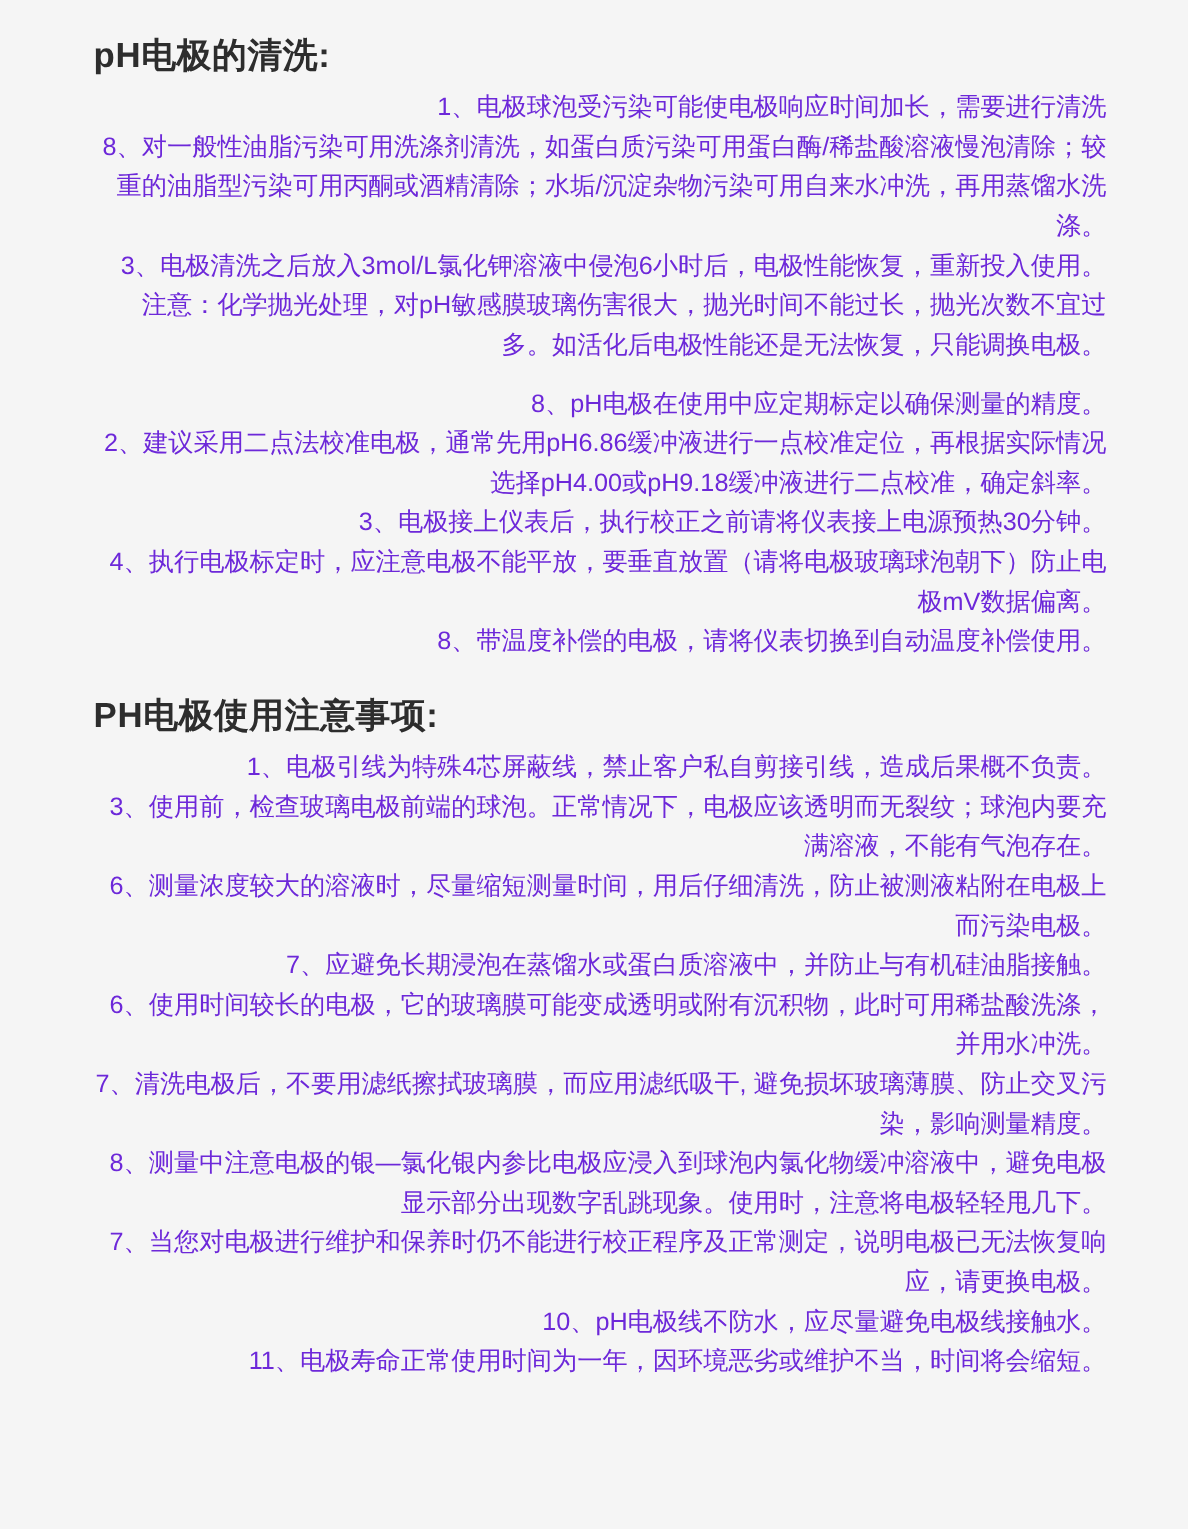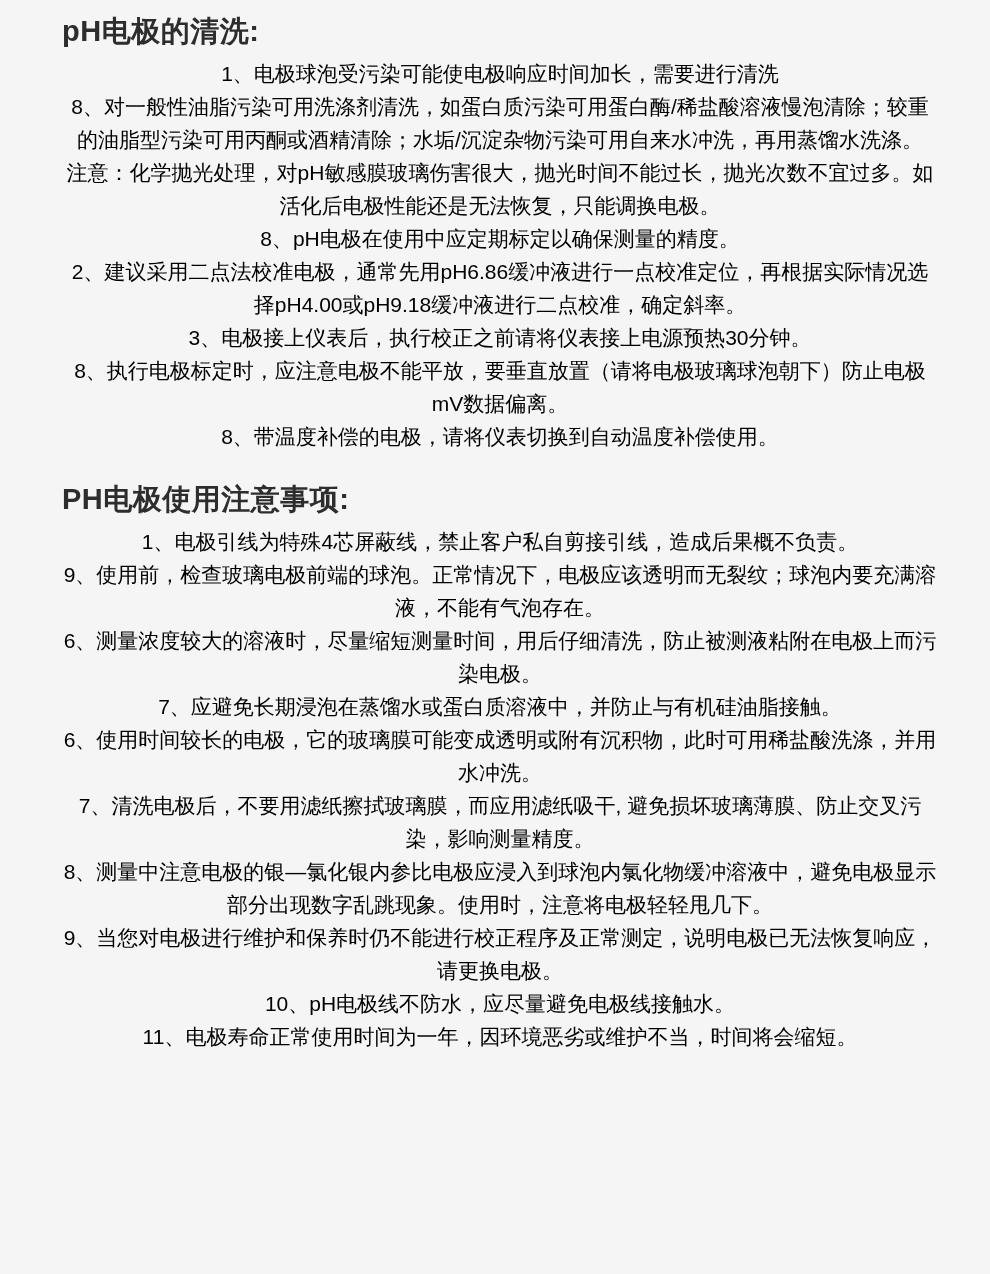--- a/index.html
+++ b/index.html
@@ -17,68 +17,69 @@
     overflow: hidden;
     font-family: "Liberation Sans", "DejaVu Sans", sans-serif;
   }
   .doc {
     box-sizing: border-box;
     width: 990px;
     height: 1274px;
     padding: 10px 52px 0 62px;
     color: #333333;
   }
-  .section { margin: 0; }
+  .section { margin: 16px; }
   .section-heading {
     font-size: 29px;
     line-height: 42px;
     font-weight: 700;
     color: #2d2d2d;
     margin: 25px 0 5px 0;
     letter-spacing: 0.5px;
   }
   .section:first-child .section-heading { margin-top: 0; }
   .item {
     font-size: 21px;
     line-height: 33px;
     font-weight: 400;
-    color: #000000;
+    color: #6d28d9;
     margin: 0;
-    text-align: center;
+    text-align: right;
   }
 </style>
 </head>
 <body>
 
 <div class="page">
   <div class="doc">
 
     <div class="section">
       <h2 class="section-heading">pH电极的清洗:</h2>
       <p class="item">1、电极球泡受污染可能使电极响应时间加长，需要进行清洗</p>
       <p class="item">8、对一般性油脂污染可用洗涤剂清洗，如蛋白质污染可用蛋白酶/稀盐酸溶液慢泡清除；较重的油脂型污染可用丙酮或酒精清除；水垢/沉淀杂物污染可用自来水冲洗，再用蒸馏水洗涤。</p>
+      <p class="item">3、电极清洗之后放入3mol/L氯化钾溶液中侵泡6小时后，电极性能恢复，重新投入使用。</p>
       <p class="item">注意：化学抛光处理，对pH敏感膜玻璃伤害很大，抛光时间不能过长，抛光次数不宜过多。如活化后电极性能还是无法恢复，只能调换电极。</p>
     </div>
 
     <div class="section">
       <p class="item">8、pH电极在使用中应定期标定以确保测量的精度。</p>
       <p class="item">2、建议采用二点法校准电极，通常先用pH6.86缓冲液进行一点校准定位，再根据实际情况选择pH4.00或pH9.18缓冲液进行二点校准，确定斜率。</p>
       <p class="item">3、电极接上仪表后，执行校正之前请将仪表接上电源预热30分钟。</p>
-      <p class="item">8、执行电极标定时，应注意电极不能平放，要垂直放置（请将电极玻璃球泡朝下）防止电极mV数据偏离。</p>
+      <p class="item">4、执行电极标定时，应注意电极不能平放，要垂直放置（请将电极玻璃球泡朝下）防止电极mV数据偏离。</p>
       <p class="item">8、带温度补偿的电极，请将仪表切换到自动温度补偿使用。</p>
     </div>
 
     <div class="section">
       <h2 class="section-heading">PH电极使用注意事项:</h2>
       <p class="item">1、电极引线为特殊4芯屏蔽线，禁止客户私自剪接引线，造成后果概不负责。</p>
-      <p class="item">9、使用前，检查玻璃电极前端的球泡。正常情况下，电极应该透明而无裂纹；球泡内要充满溶液，不能有气泡存在。</p>
+      <p class="item">3、使用前，检查玻璃电极前端的球泡。正常情况下，电极应该透明而无裂纹；球泡内要充满溶液，不能有气泡存在。</p>
       <p class="item">6、测量浓度较大的溶液时，尽量缩短测量时间，用后仔细清洗，防止被测液粘附在电极上而污染电极。</p>
       <p class="item">7、应避免长期浸泡在蒸馏水或蛋白质溶液中，并防止与有机硅油脂接触。</p>
       <p class="item">6、使用时间较长的电极，它的玻璃膜可能变成透明或附有沉积物，此时可用稀盐酸洗涤，并用水冲洗。</p>
       <p class="item">7、清洗电极后，不要用滤纸擦拭玻璃膜，而应用滤纸吸干, 避免损坏玻璃薄膜、防止交叉污染，影响测量精度。</p>
       <p class="item">8、测量中注意电极的银—氯化银内参比电极应浸入到球泡内氯化物缓冲溶液中，避免电极显示部分出现数字乱跳现象。使用时，注意将电极轻轻甩几下。</p>
-      <p class="item">9、当您对电极进行维护和保养时仍不能进行校正程序及正常测定，说明电极已无法恢复响应，请更换电极。</p>
+      <p class="item">7、当您对电极进行维护和保养时仍不能进行校正程序及正常测定，说明电极已无法恢复响应，请更换电极。</p>
       <p class="item">10、pH电极线不防水，应尽量避免电极线接触水。</p>
       <p class="item">11、电极寿命正常使用时间为一年，因环境恶劣或维护不当，时间将会缩短。</p>
     </div>
 
   </div>
 </div>
 
 </body></html>

